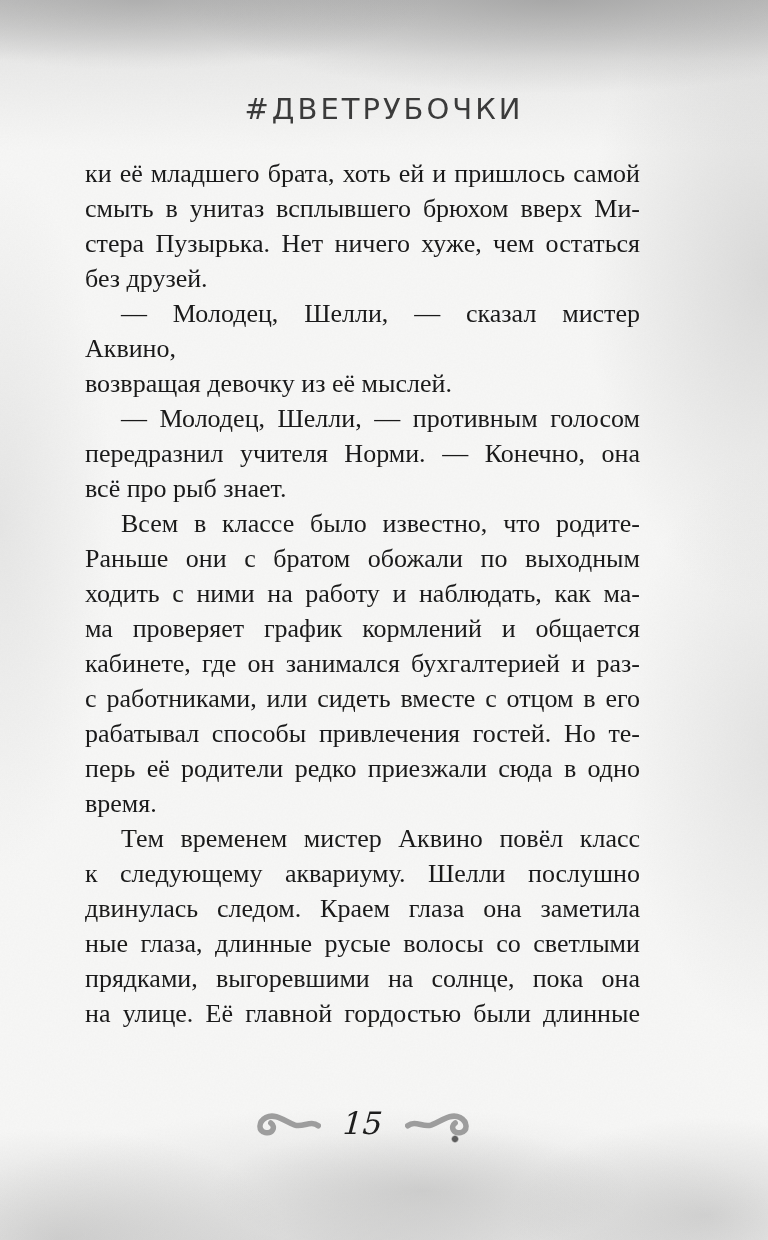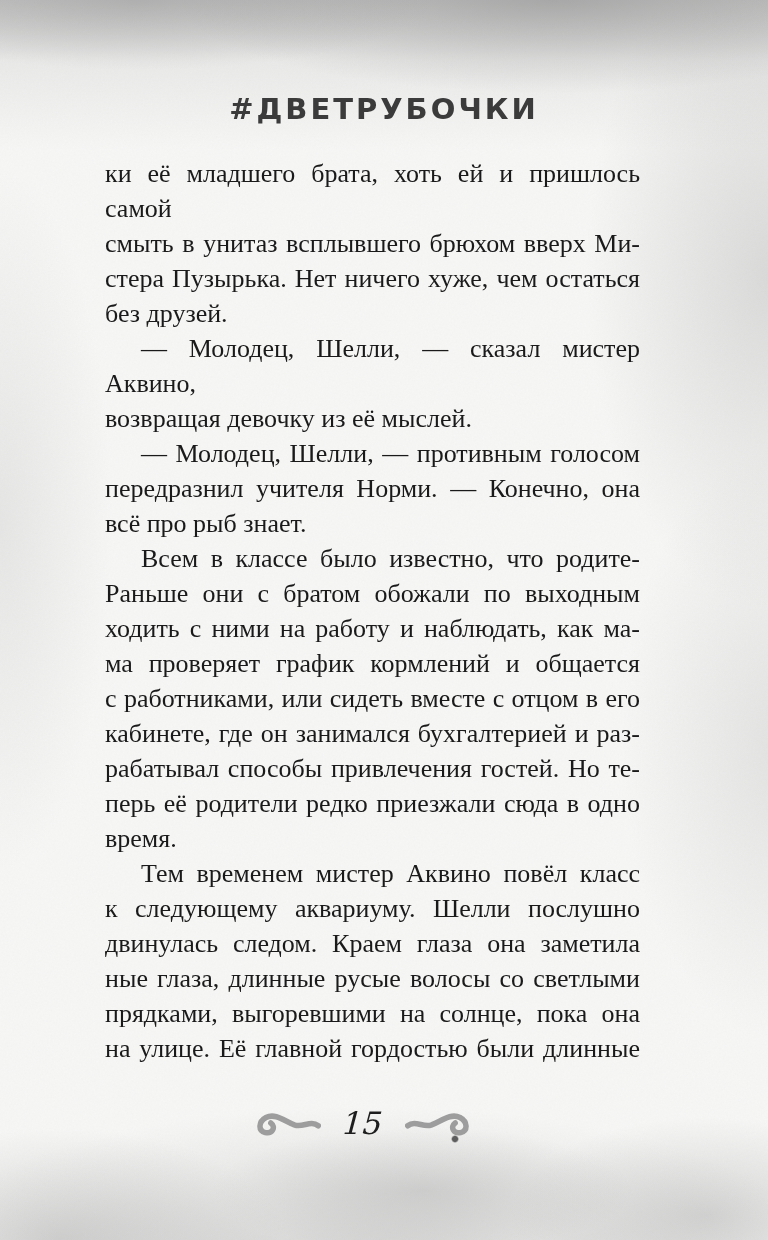--- a/index.html
+++ b/index.html
@@ -28,38 +28,37 @@
   }
   .noise {
     position: absolute; left: 0; top: 0;
     pointer-events: none;
   }
   .page-header {
     position: absolute;
     top: 92px; left: 0; width: 100%;
     text-align: center;
     font-family: "DejaVu Sans", sans-serif;
-    font-weight: bold;
+    font-weight: normal;
     font-size: 29px;
     letter-spacing: 3px;
     color: #3b3b3b;
   }
   .page-text {
     position: absolute;
     top: 156px; left: 85px;
     width: 555px;
     font-size: 26px;
     line-height: 35px;
     color: #1a1a1a;
   }
   .line {
     text-align: justify;
     text-align-last: justify;
     white-space: normal;
-    margin-left: 20px;
   }
   .line.para-end { text-align-last: left; }
   .line.indent { text-indent: 36px; }
   .page-footer {
     position: absolute;
     top: 1100px; left: 0; width: 100%;
     height: 46px;
     display: flex;
     align-items: center;
     justify-content: center;
@@ -99,22 +98,22 @@
       <div class="line para-end">без друзей.</div>
       <div class="line indent">— Молодец, Шелли, — сказал мистер Аквино,</div>
       <div class="line para-end">возвращая девочку из её мыслей.</div>
       <div class="line indent">— Молодец, Шелли, — противным голосом</div>
       <div class="line">передразнил учителя Норми. — Конечно, она</div>
       <div class="line para-end">всё про рыб знает.</div>
       <div class="line indent">Всем в классе было известно, что родите-</div>
       <div class="line">Раньше они с братом обожали по выходным</div>
       <div class="line">ходить с ними на работу и наблюдать, как ма-</div>
       <div class="line">ма проверяет график кормлений и общается</div>
+      <div class="line">кабинете, где он занимался бухгалтерией и раз-</div>
       <div class="line">с работниками, или сидеть вместе с отцом в его</div>
-      <div class="line">кабинете, где он занимался бухгалтерией и раз-</div>
       <div class="line">рабатывал способы привлечения гостей. Но те-</div>
       <div class="line">перь её родители редко приезжали сюда в одно</div>
       <div class="line para-end">время.</div>
       <div class="line indent">Тем временем мистер Аквино повёл класс</div>
       <div class="line">к следующему аквариуму. Шелли послушно</div>
       <div class="line">двинулась следом. Краем глаза она заметила</div>
       <div class="line">ные глаза, длинные русые волосы со светлыми</div>
       <div class="line">прядками, выгоревшими на солнце, пока она</div>
       <div class="line">на улице. Её главной гордостью были длинные</div>
     </div>

